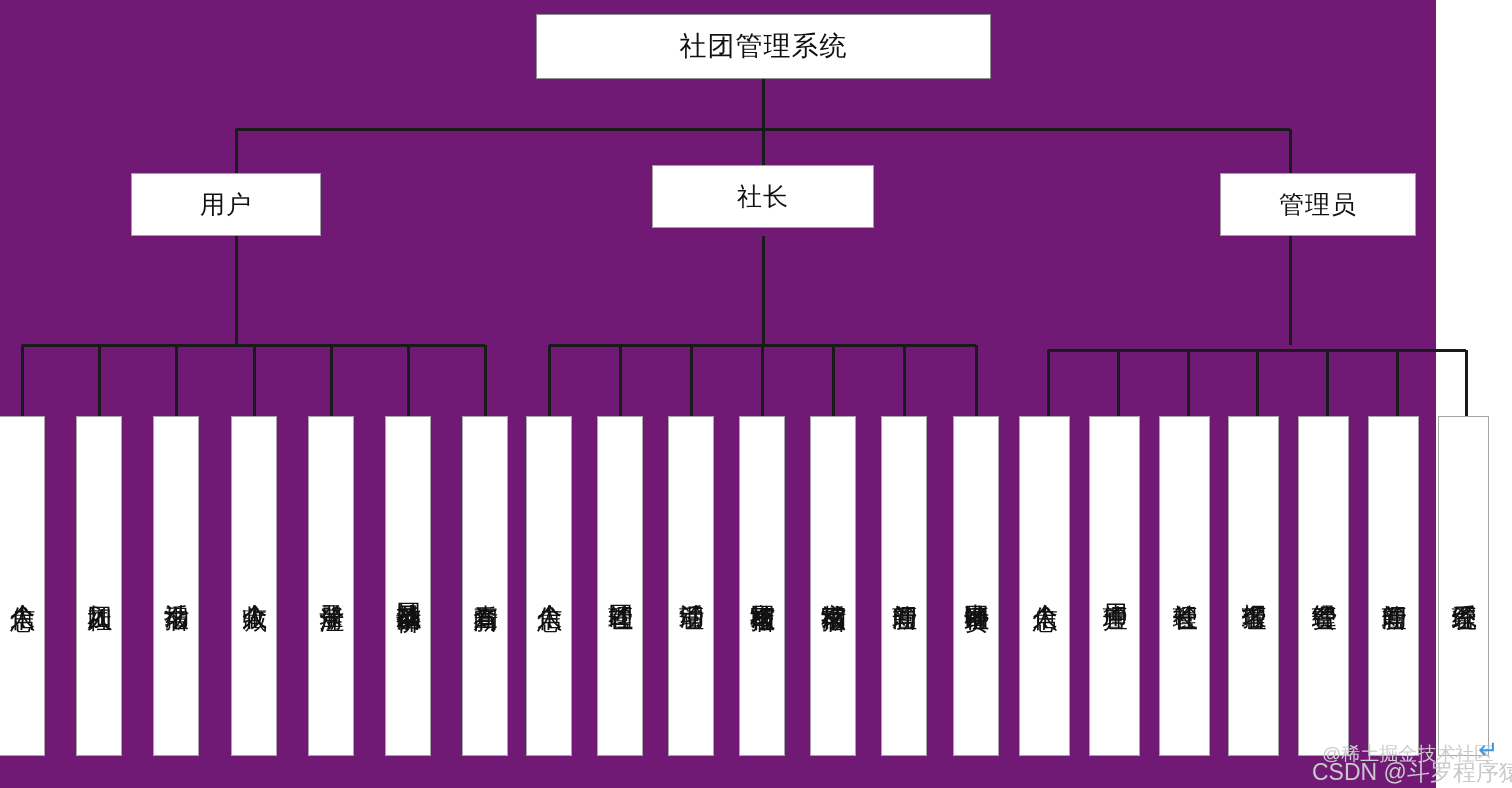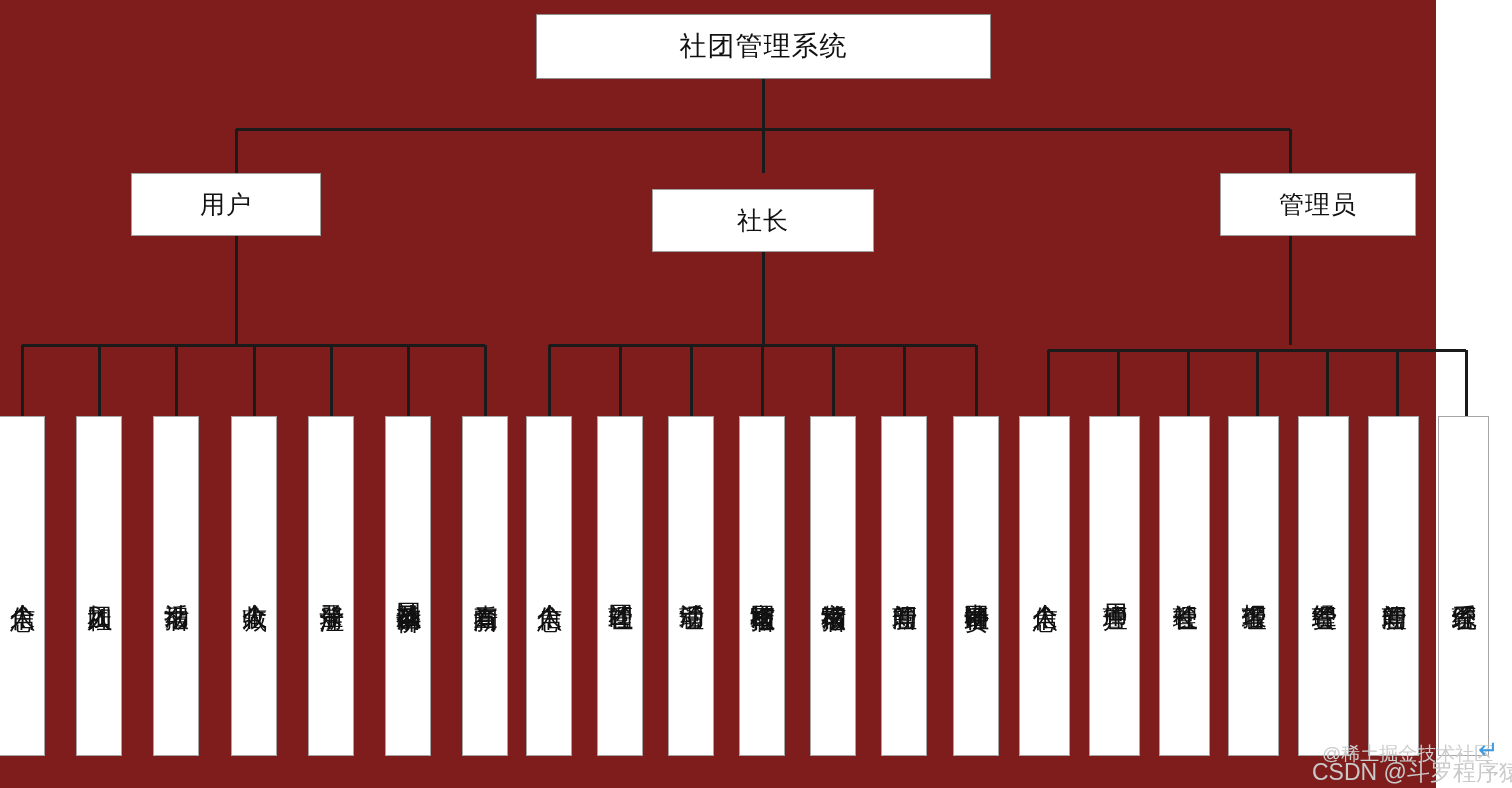--- a/index.html
+++ b/index.html
@@ -11,21 +11,21 @@
     width: 1512px;
     height: 788px;
     font-family: "Liberation Serif", "DejaVu Serif", serif;
     overflow: hidden;
     position: relative;
   }
   #diagram-root {
     position: relative;
     width: 1436px;
     height: 788px;
-    background: #7f1d1d;
+    background: #701a75;
   }
   svg.wire-layer {
     position: absolute;
     left: 0;
     top: 0;
     width: 1512px;
     height: 788px;
     pointer-events: none;
   }
   .node-box {
@@ -139,21 +139,21 @@
   </svg>
 
   <div class="node-box node-root" style="left:536px; top:14px; width:455px; height:65px;">
     <span class="node-label-h">社团管理系统</span>
   </div>
 
   <div class="node-box node-level2" style="left:131px; top:173px; width:190px; height:63px;">
     <span class="node-label-h">用户</span>
   </div>
 
-  <div class="node-box node-level2" style="left:652px; top:189px; width:222px; height:63px;align-items:center;">
+  <div class="node-box node-level2" style="left:652px; top:165px; width:222px; height:63px;align-items:center;">
     <span class="node-label-h">社长</span>
   </div>
 
   <div class="node-box node-level2" style="left:1220px; top:173px; width:196px; height:63px;">
     <span class="node-label-h">管理员</span>
   </div>
 
   <div class="node-box node-leaf" style="left:-1px; top:416px; width:46px; height:340px;">
     <span class="node-label-v">个人信息</span>
   </div>

